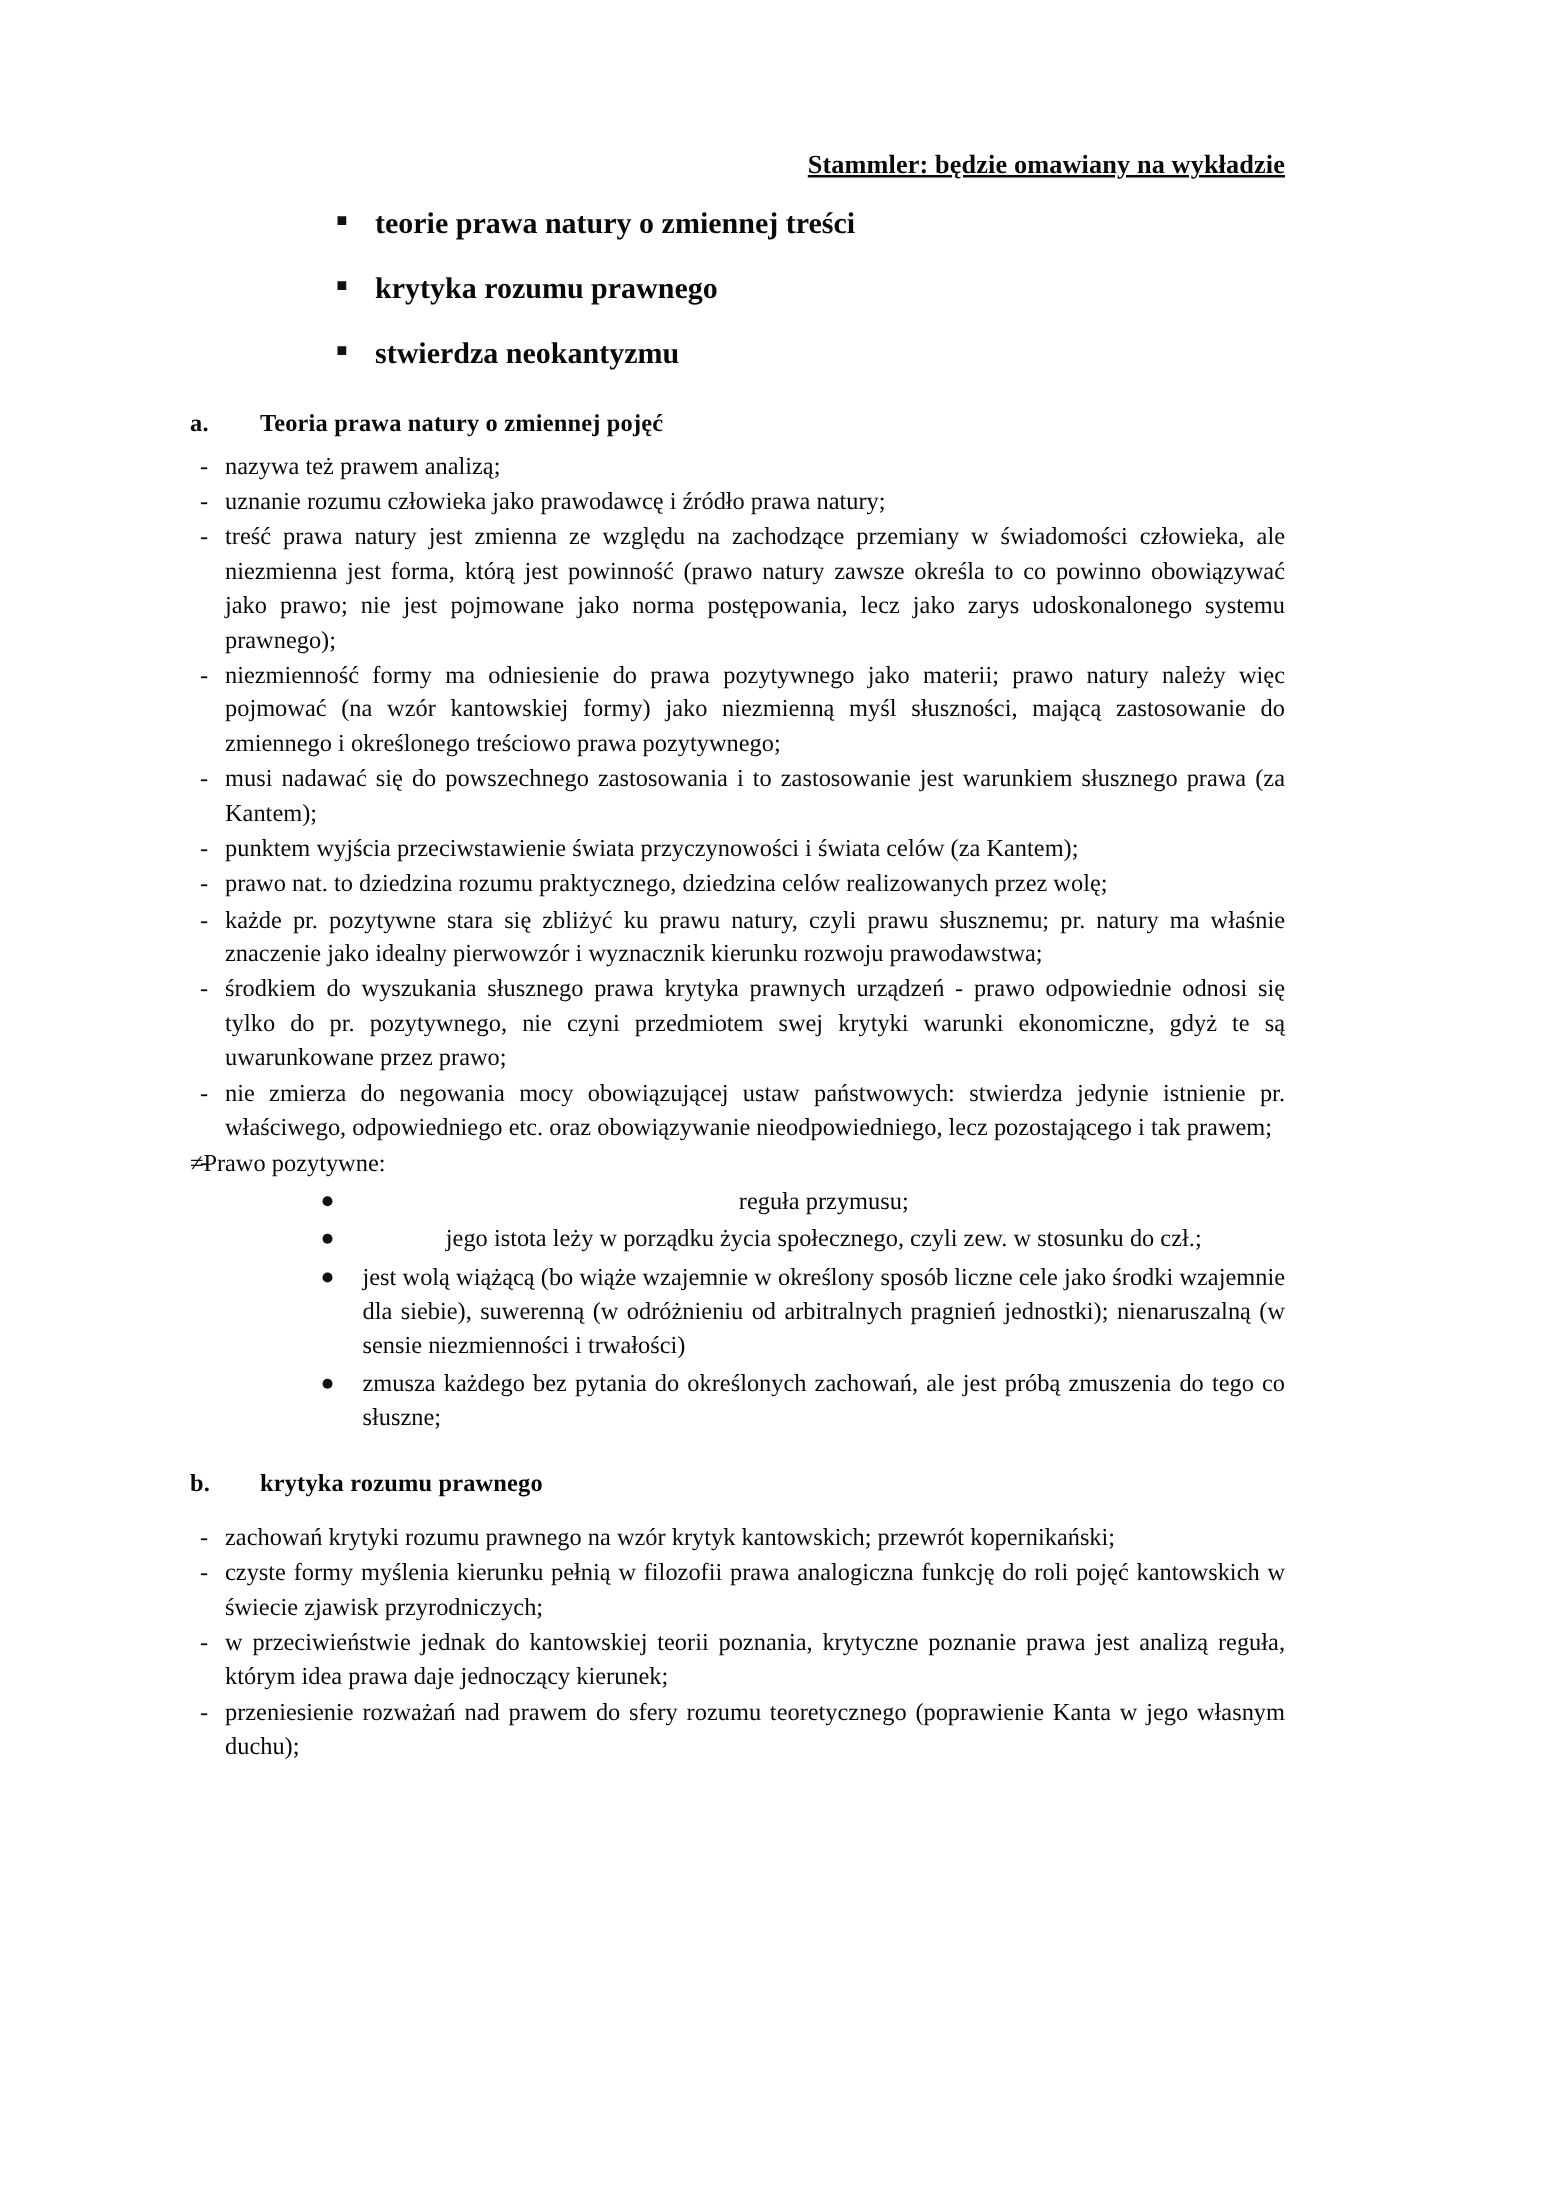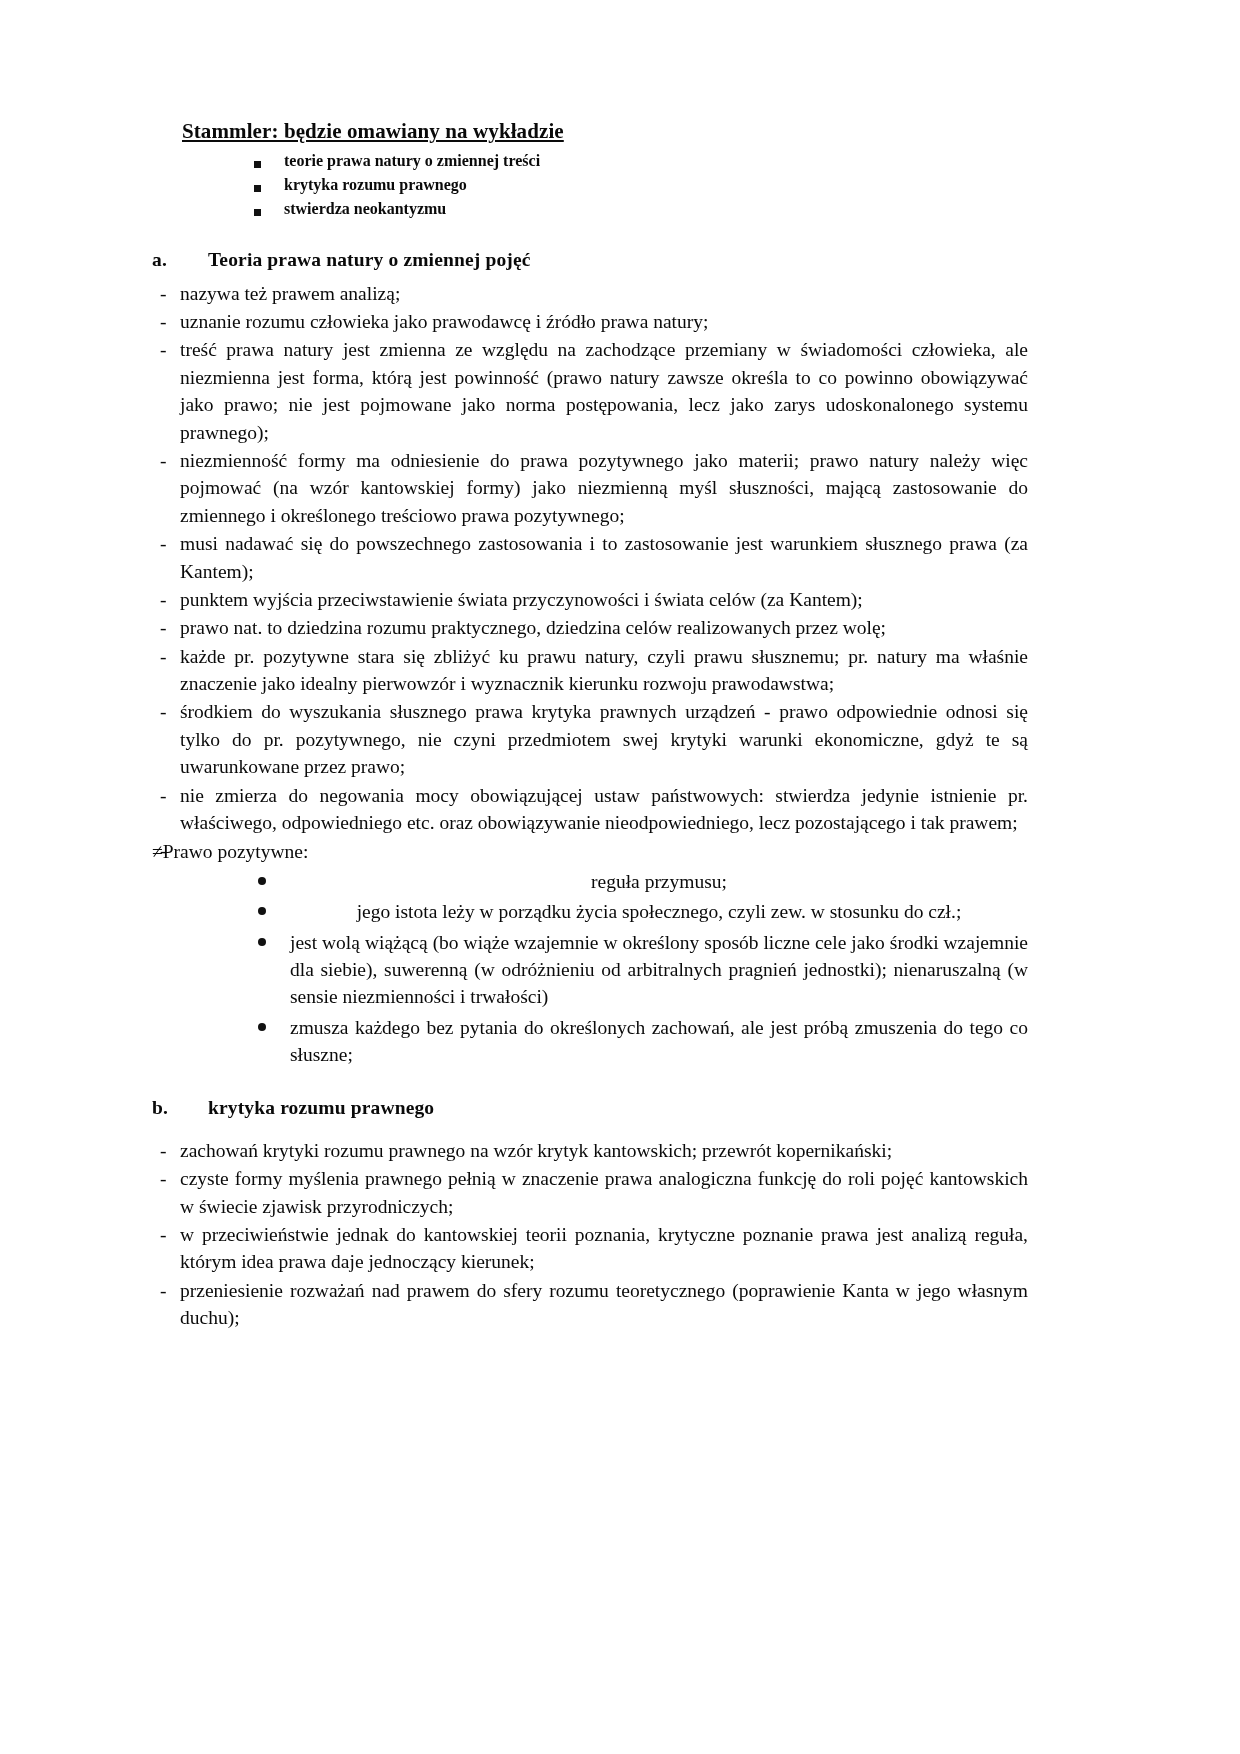--- a/index.html
+++ b/index.html
@@ -27,35 +27,36 @@
   }
 
   
   .doc-title {
     font-weight: bold;
     font-size: 21px;
     line-height: 1.30;
     text-decoration: underline;
     letter-spacing: 0.1px;
     margin: 0 0 4px 30px;
+    text-align: right;
   }
 
   
   ul.sq-list {
     list-style: none;
     margin: 0 0 0 0;
     padding: 0;
   }
   ul.sq-list > li {
     position: relative;
     font-weight: bold;
-    font-size: 16px;
+    font-size: 24px;
     line-height: 1.50;
     padding-left: 132px;
-    margin: 0;
+    margin: 16px;
   }
   ul.sq-list > li .sq {
     position: absolute;
     left: 102px;
     top: 12px;
     width: 7px;
     height: 7px;
     background: #111111;
     display: block;
   }
@@ -236,21 +237,21 @@
 
     <div class="spacer-sm"></div>
 
     <ul class="dash-list">
       <li class="nojust">
         <span class="dash">-</span>
         <span>zachowań krytyki rozumu prawnego na wzór krytyk kantowskich; przewrót kopernikański;</span>
       </li>
       <li>
         <span class="dash">-</span>
-        <span>czyste formy myślenia prawnego pełnią w znaczenie prawa analogiczna funkcję do roli pojęć kantowskich w świecie zjawisk przyrodniczych;</span>
+        <span>czyste formy myślenia kierunku pełnią w filozofii prawa analogiczna funkcję do roli pojęć kantowskich w świecie zjawisk przyrodniczych;</span>
       </li>
       <li>
         <span class="dash">-</span>
         <span>w przeciwieństwie jednak do kantowskiej teorii poznania, krytyczne poznanie prawa jest analizą reguła, którym idea prawa daje jednoczący kierunek;</span>
       </li>
       <li>
         <span class="dash">-</span>
         <span>przeniesienie rozważań nad prawem do sfery rozumu teoretycznego (poprawienie Kanta w jego własnym duchu);</span>
       </li>
     </ul>

